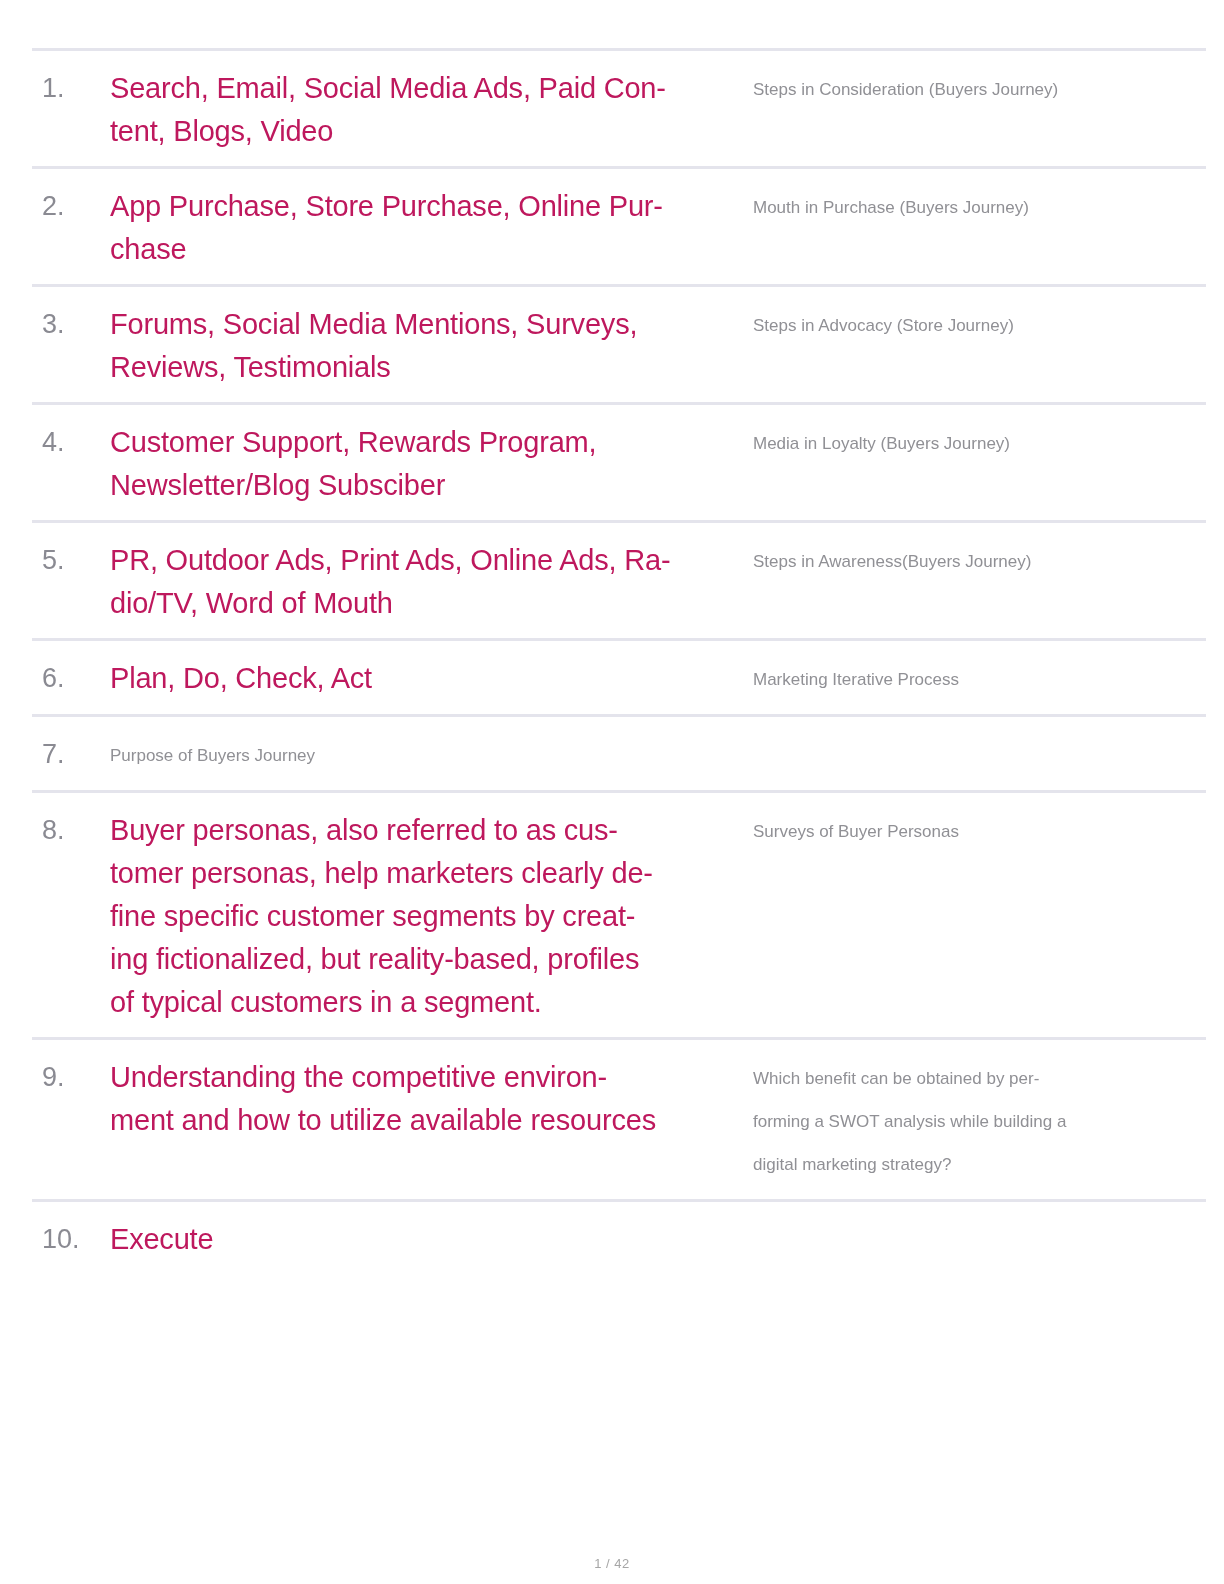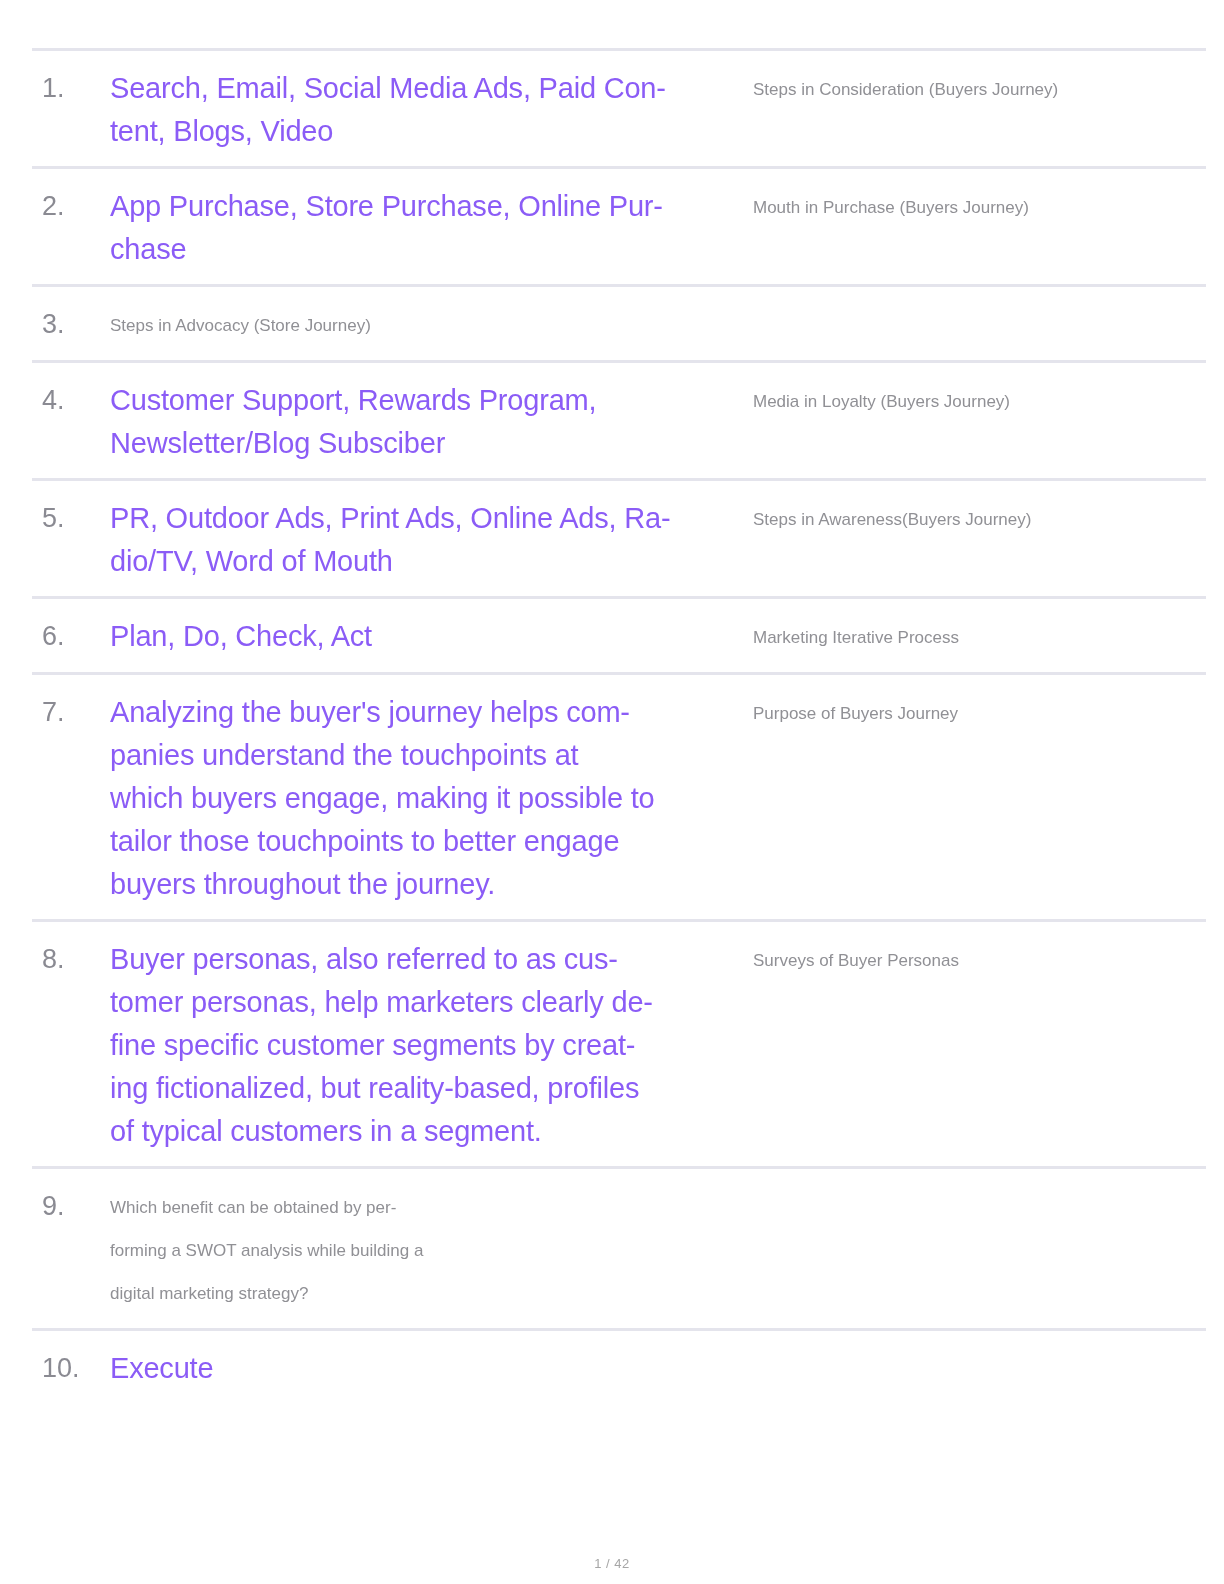--- a/index.html
+++ b/index.html
@@ -41,21 +41,21 @@
     padding-left: 10px;
     font-size: 27px;
     line-height: 43px;
     font-weight: 300;
     color: #8a8a92;
   }
   .term {
     font-size: 29px;
     line-height: 43px;
     letter-spacing: -0.2px;
-    color: #8b5cf6;
+    color: #be185d;
     white-space: pre-line;
   }
   .cat {
     font-size: 17px;
     line-height: 43px;
     font-weight: 300;
     color: #909095;
     white-space: pre-line;
     padding-top: 1px;
   }
@@ -87,20 +87,22 @@
 
     <div class="row">
       <div class="num">2.</div>
       <div class="term">App Purchase, Store Purchase, Online Pur-
 chase</div>
       <div class="cat">Mouth in Purchase (Buyers Journey)</div>
     </div>
 
     <div class="row">
       <div class="num">3.</div>
+      <div class="term">Forums, Social Media Mentions, Surveys,
+Reviews, Testimonials</div>
       <div class="cat">Steps in Advocacy (Store Journey)</div>
     </div>
 
     <div class="row">
       <div class="num">4.</div>
       <div class="term">Customer Support, Rewards Program,
 Newsletter/Blog Subsciber</div>
       <div class="cat">Media in Loyalty (Buyers Journey)</div>
     </div>
 
@@ -112,40 +114,37 @@
     </div>
 
     <div class="row">
       <div class="num">6.</div>
       <div class="term">Plan, Do, Check, Act</div>
       <div class="cat">Marketing Iterative Process</div>
     </div>
 
     <div class="row">
       <div class="num">7.</div>
-      <div class="term">Analyzing the buyer's journey helps com-
-panies understand the touchpoints at
-which buyers engage, making it possible to
-tailor those touchpoints to better engage
-buyers throughout the journey.</div>
       <div class="cat">Purpose of Buyers Journey</div>
     </div>
 
     <div class="row">
       <div class="num">8.</div>
       <div class="term">Buyer personas, also referred to as cus-
 tomer personas, help marketers clearly de-
 fine specific customer segments by creat-
 ing fictionalized, but reality-based, profiles
 of typical customers in a segment.</div>
       <div class="cat">Surveys of Buyer Personas</div>
     </div>
 
     <div class="row">
       <div class="num">9.</div>
+      <div class="term">Understanding the competitive environ-
+ment and how to utilize available resources</div>
       <div class="cat">Which benefit can be obtained by per-
 forming a SWOT analysis while building a
 digital marketing strategy?</div>
     </div>
 
     <div class="row">
       <div class="num">10.</div>
       <div class="term">Execute</div>
       <div class="cat"></div>
     </div>

